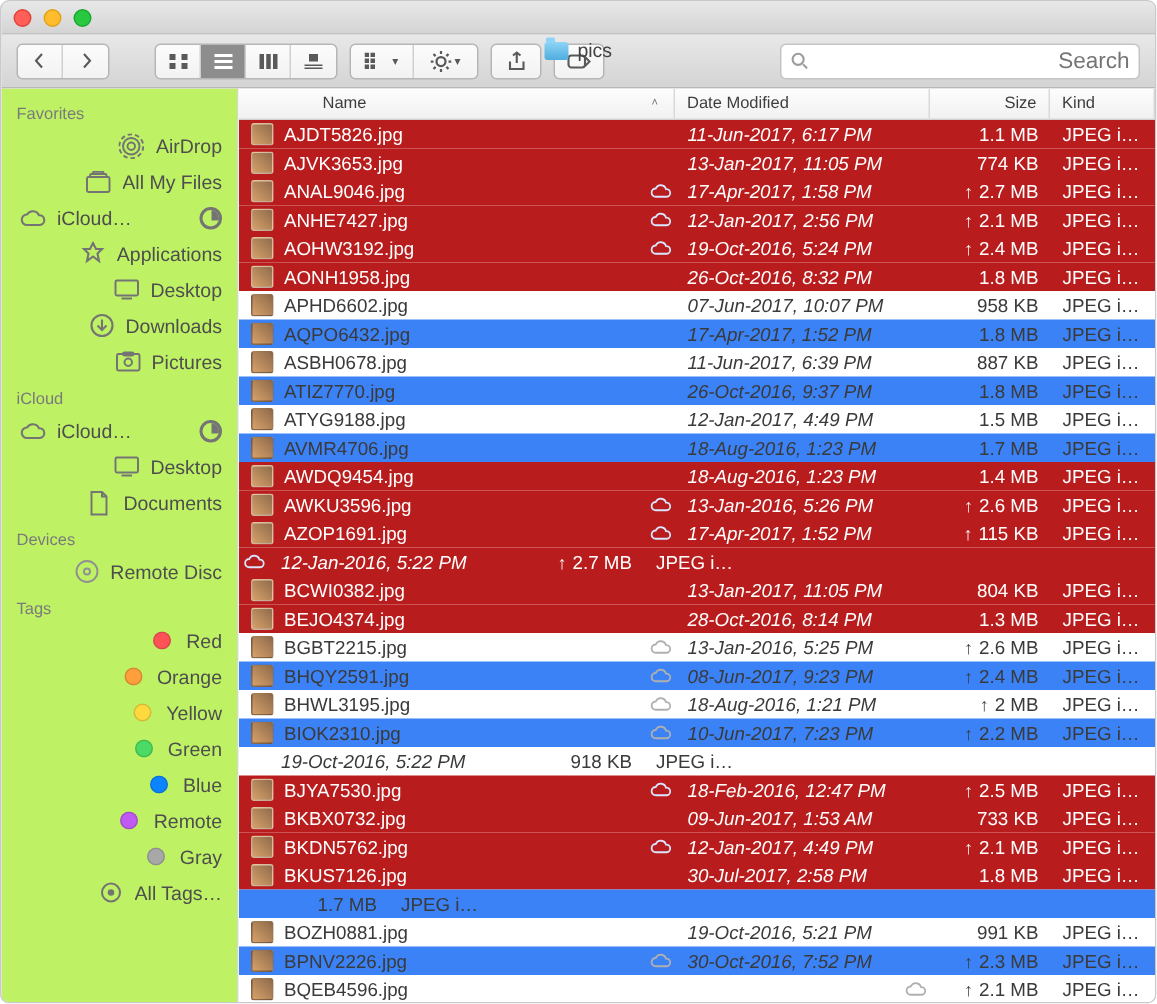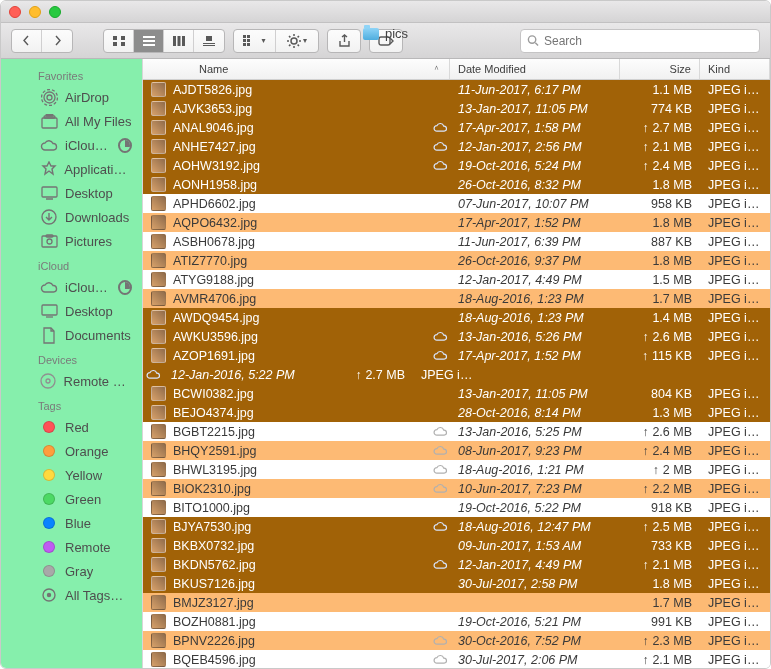--- a/index.html
+++ b/index.html
@@ -73,32 +73,32 @@
   background:linear-gradient(#fcfcfc,#f2f2f2); color:#595959; font-size:14px;
 }
 .search {
   flex:1; display:flex; justify-content:flex-end;
 }
 .search-field {
   width:240px; height:24px; border:1px solid #c5c4c5; border-radius:4px;
   background:#fff; display:flex; align-items:center; padding:0 6px;
   color:#9c9c9c; gap:5px;
 }
-.search-field input{border:none;outline:none;width:100%;font-size:12px;background:transparent;}
+.search-field input{border:none;outline:none;width:100%;font-size:15px;background:transparent;text-align:right;}
 
 .body {
   flex:1; display:flex; overflow:hidden;
 }
 .sidebar {
-  width:142px; background:#86efac; border-right:1px solid #d7d6d7;
-  overflow-y:auto; padding-top:4px; font-size:13px;padding-left:27px;
+  width:158px; background:#bef264; border-right:1px solid #d7d6d7;
+  overflow-y:auto; padding-top:4px; font-size:13px;
 }
 .sb-header { color:#7a7a7a; font-size:11px; padding:7px 10px 3px; font-weight:500;}
 .sb-item {
-  display:flex;align-items:center;gap:7px; padding:3px 10px 3px 12px; color:#4e4e4e;
+  display:flex;align-items:center;gap:7px; padding:3px 10px 3px 12px; color:#4e4e4e;justify-content:flex-end;
 }
 .sb-item .ico{width:18px;height:18px;display:flex;align-items:center;justify-content:center;color:#747474;font-size:15px;}
 .sb-item span {white-space:nowrap;overflow:hidden;text-overflow:ellipsis;}
 .pie{width:15px;height:15px;border-radius:50%;border:2px solid #747474;position:relative;overflow:hidden;}
 .pie::after{content:"";position:absolute;right:0;top:0;width:50%;height:70%;background:#747474;}
 .tag-dot{width:12px;height:12px;border-radius:50%;border:.5px solid rgba(0,0,0,.15);}
 
 .main { flex:1; display:flex; flex-direction:column; background:#fff; overflow:hidden;}
 .headers {
   height:21px; background:linear-gradient(#fdfdfd,#f1f1f1);
@@ -110,22 +110,22 @@
 .hcol.date{width:170px;}
 .hcol.size{width:80px; justify-content:flex-end;}
 .hcol.kind{width:70px;}
 .sortmark{margin-left:auto;color:#6b6b6b;font-size:9px;}
 
 .rows { flex:1; overflow-y:auto; overflow-x:hidden;}
 .row {
   height:19px; display:flex; align-items:center; font-size:12.5px; color:#3a3a3a;
   background:#fff;
 }
-.row.alt{background:#fdba74;}
-.row.sel{background:#a16207;color:#fff;}
+.row.alt{background:#3b82f6;}
+.row.sel{background:#b91c1c;color:#fff;}
 .row .c{padding:0 8px;overflow:hidden;white-space:nowrap;text-overflow:ellipsis;}
 .row .name{flex:1;display:flex;align-items:center;gap:7px;}
 .row .name .thumb{width:15px;height:15px;border-radius:2px;background:linear-gradient(45deg,#d7a16a,#8f6b4b);flex-shrink:0;border:.5px solid rgba(0,0,0,.2);}
 .row.sel .name .thumb{border-color:rgba(255,255,255,.4);}
 .row .cloud{width:20px;display:flex;justify-content:center;color:#b0b0b0;}
 .row.sel .cloud{color:#d9e6ff;}
 .row .date{width:170px;font-style:italic;}
 .row .size{width:80px;text-align:left;display:flex;justify-content:flex-end;align-items:center;gap:4px;}
 .row .kind{width:70px;}
 .up-arrow{font-size:12px;line-height:1;}
@@ -719,42 +719,38 @@
               </svg>
             </div>
             <div class="c date">10-Jun-2017, 7:23 PM</div>
             <div class="c size">
               <span class="up-arrow">↑</span>
               <span>2.2 MB</span>
             </div>
             <div class="c kind">JPEG ima</div>
           </div>
           <div class="row">
-            <div class="c name">
-              <div class="thumb"></div>
-              <span>BITO1000.jpg</span>
-            </div>
             <div class="cloud cloud-ico"></div>
             <div class="c date">19-Oct-2016, 5:22 PM</div>
             <div class="c size">
               <span>918 KB</span>
             </div>
             <div class="c kind">JPEG ima</div>
           </div>
           <div class="row sel">
             <div class="c name">
               <div class="thumb"></div>
               <span>BJYA7530.jpg</span>
             </div>
             <div class="cloud cloud-ico">
               <svg viewBox="0 0 16 12" fill="none" stroke="currentColor" stroke-width="1.3">
                 <path d="M4 10 A3 3 0 0 1 4 4 A4 4 0 0 1 11.5 4.5 A2.5 2.5 0 0 1 12 10 Z"></path>
               </svg>
             </div>
-            <div class="c date">18-Aug-2016, 12:47 PM</div>
+            <div class="c date">18-Feb-2016, 12:47 PM</div>
             <div class="c size">
               <span class="up-arrow">↑</span>
               <span>2.5 MB</span>
             </div>
             <div class="c kind">JPEG ima</div>
           </div>
           <div class="row sel">
             <div class="c name">
               <div class="thumb"></div>
               <span>BKBX0732.jpg</span>
@@ -789,24 +785,20 @@
               <span>BKUS7126.jpg</span>
             </div>
             <div class="cloud cloud-ico"></div>
             <div class="c date">30-Jul-2017, 2:58 PM</div>
             <div class="c size">
               <span>1.8 MB</span>
             </div>
             <div class="c kind">JPEG ima</div>
           </div>
           <div class="row alt">
-            <div class="c name">
-              <div class="thumb"></div>
-              <span>BMJZ3127.jpg</span>
-            </div>
             <div class="cloud cloud-ico"></div>
             <div class="c size">
               <span>1.7 MB</span>
             </div>
             <div class="c kind">JPEG ima</div>
           </div>
           <div class="row">
             <div class="c name">
               <div class="thumb"></div>
               <span>BOZH0881.jpg</span>
@@ -838,21 +830,20 @@
           <div class="row">
             <div class="c name">
               <div class="thumb"></div>
               <span>BQEB4596.jpg</span>
             </div>
             <div class="cloud cloud-ico">
               <svg viewBox="0 0 16 12" fill="none" stroke="currentColor" stroke-width="1.3">
                 <path d="M4 10 A3 3 0 0 1 4 4 A4 4 0 0 1 11.5 4.5 A2.5 2.5 0 0 1 12 10 Z"></path>
               </svg>
             </div>
-            <div class="c date">30-Jul-2017, 2:06 PM</div>
             <div class="c size">
               <span class="up-arrow">↑</span>
               <span>2.1 MB</span>
             </div>
             <div class="c kind">JPEG ima</div>
           </div>
         </div>
     </div>
   </div>
 </div>

